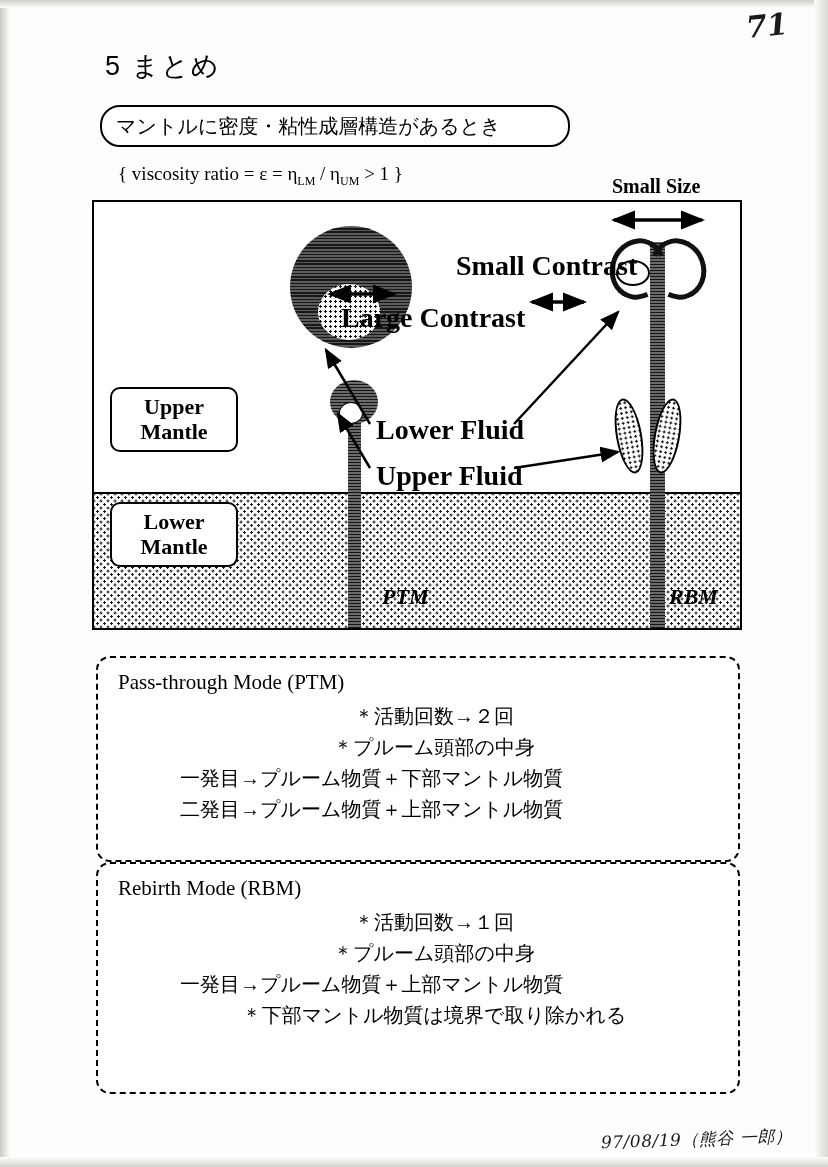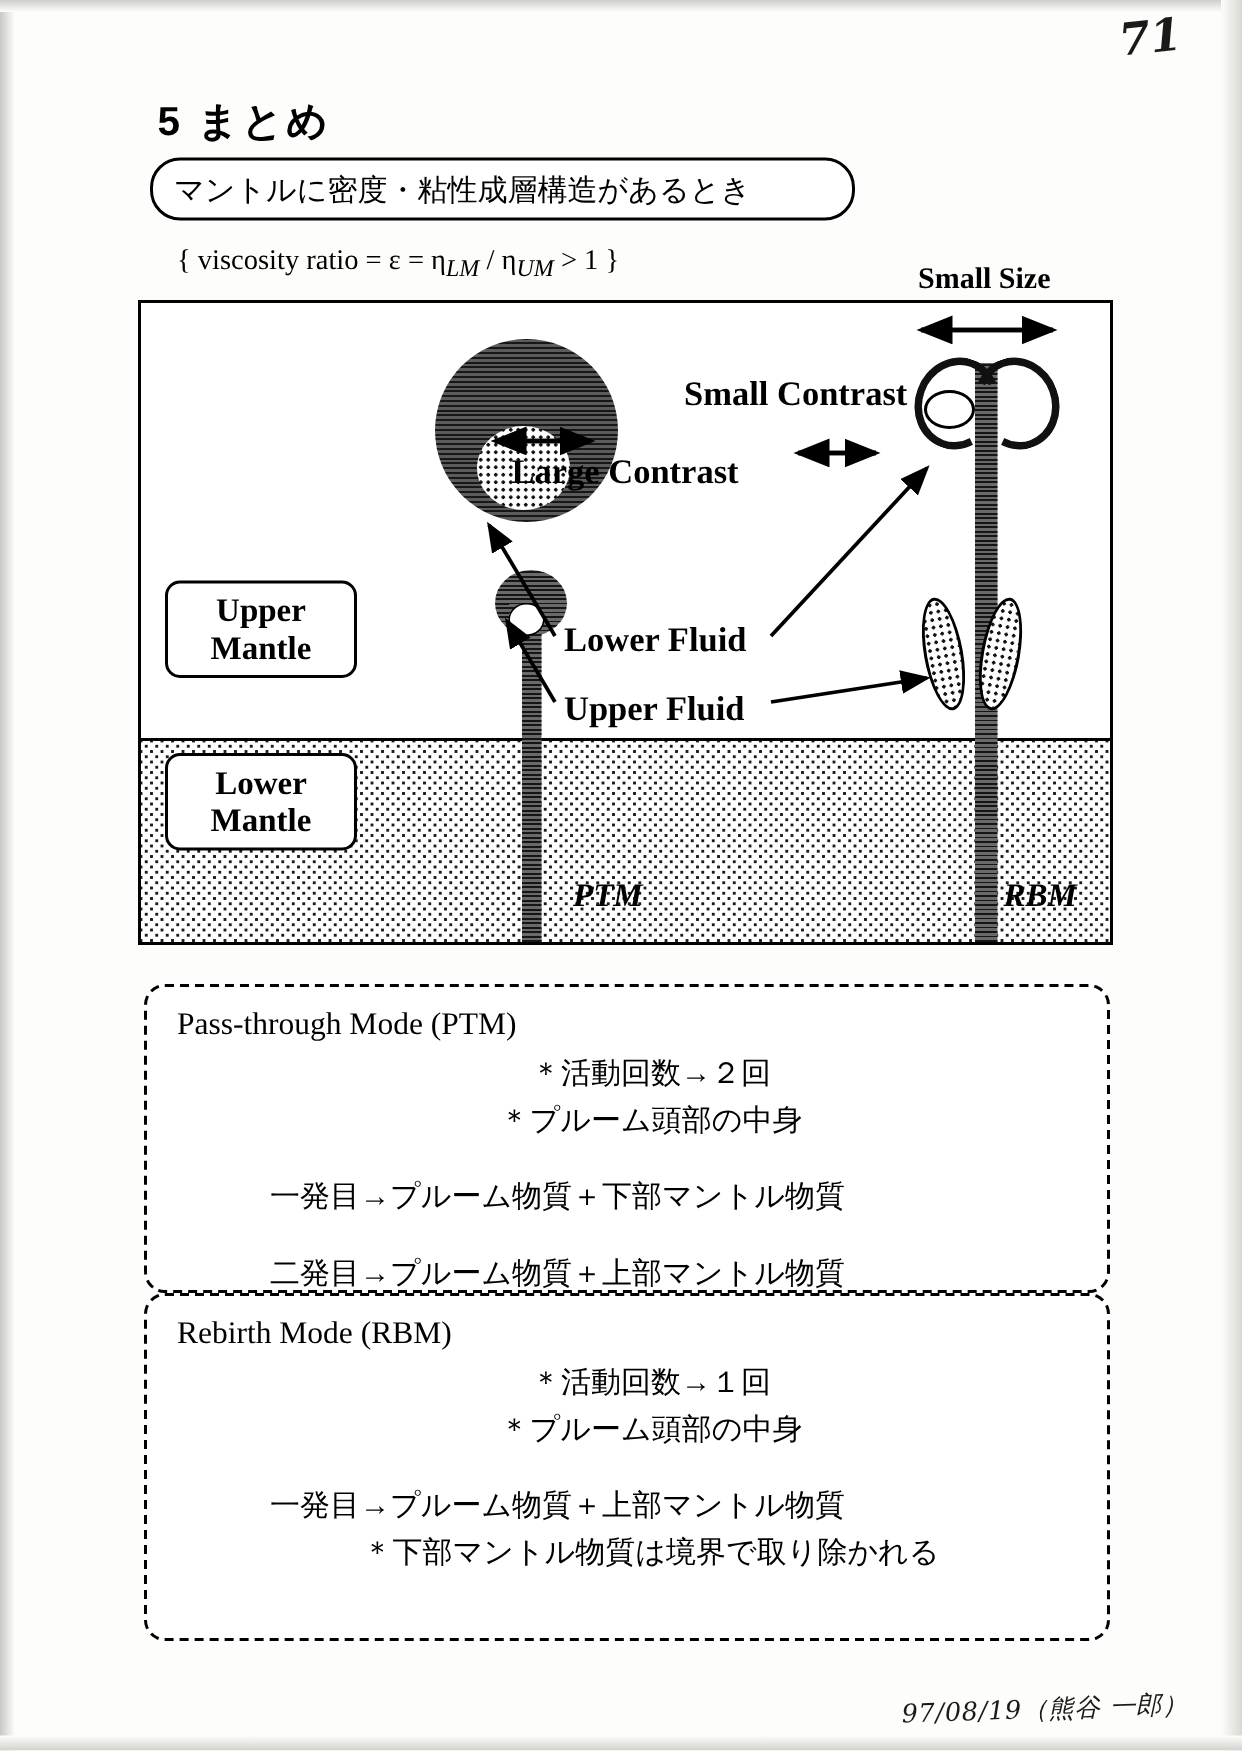--- a/index.html
+++ b/index.html
@@ -32,43 +32,43 @@
     transform: rotate(-6deg);
   }
   .date-note {
     position:absolute; right:36px; bottom:16px;
     font-size:17px;
     transform: rotate(-2deg);
     letter-spacing:0.5px;
   }
 
   .section-title {
-    position:absolute; left:105px; top:63px;
-    font-size:27px; font-weight:bold;
+    position:absolute; left:105px; top:48px;
+    font-size:27px; font-weight:normal;
     letter-spacing:2px;
   }
 
   .rounded-banner {
     position:absolute; left:100px; top:105px;
     width:470px; height:42px;
     border:2.5px solid #000;
     border-radius:20px;
     display:flex; align-items:center;
     padding-left:14px;
     font-size:20px;
     box-sizing:border-box;
     background:#fff;
   }
   .formula {
     position:absolute; left:118px; top:163px;
     font-family:"Liberation Serif", serif;
     font-size:19px;
     white-space:nowrap;
   }
-  .formula .sub { font-size:16px; vertical-align:sub;font-style:italic; }
+  .formula .sub { font-size:12px; vertical-align:sub; }
 
   
   .figure {
     position:absolute; left:92px; top:200px;
     width:650px; height:430px;
     border:2px solid #000;
     box-sizing:border-box;
     background:#fff;
     overflow:hidden;
   }
@@ -100,21 +100,21 @@
     padding:5px 8px;
     box-sizing:border-box;
   }
   .lbl-upper-mantle { left:16px; top:185px; width:128px; }
   .lbl-lower-mantle { left:16px; top:300px; width:128px; }
 
   .fig-text {
     position:absolute;
     font-family:"Liberation Serif", serif;
     font-weight:bold;
-    font-size:23px;
+    font-size:28px;
     white-space:nowrap;
   }
   .t-large-contrast { left:235px; top:100px;margin-left:12px; }
   .t-small-contrast { left:362px; top:48px; }
   .t-lower-fluid { left:282px; top:212px; }
   .t-upper-fluid { left:282px; top:258px; }
   .t-ptm { left:288px; top:382px; font-style:italic; font-size:22px; }
   .t-rbm { left:575px; top:382px; font-style:italic; font-size:22px; }
 
   .small-size {
@@ -203,21 +203,21 @@
     padding:12px 20px;
   }
   .mode-box .mode-title {
     font-size:21px;
     font-family:"Liberation Serif", serif;
     margin-bottom:6px;
   }
   .mode-box ul { list-style:none; margin:0; padding:0; }
   .mode-box li { font-size:20px; line-height:1.55; white-space:nowrap; }
   .indent1 { padding-left:32px;text-align:center; }
-  .indent2 { padding-left:62px;margin-top:20px; }
+  .indent2 { padding-left:62px; }
 
   .box-ptm { left:96px; top:656px; width:644px; height:206px; }
   .box-rbm { left:96px; top:862px; width:644px; height:232px; }
 
   .arrow-head { fill:#000; }
 </style>
 </head>
 <body>
 
 <div class="page">

